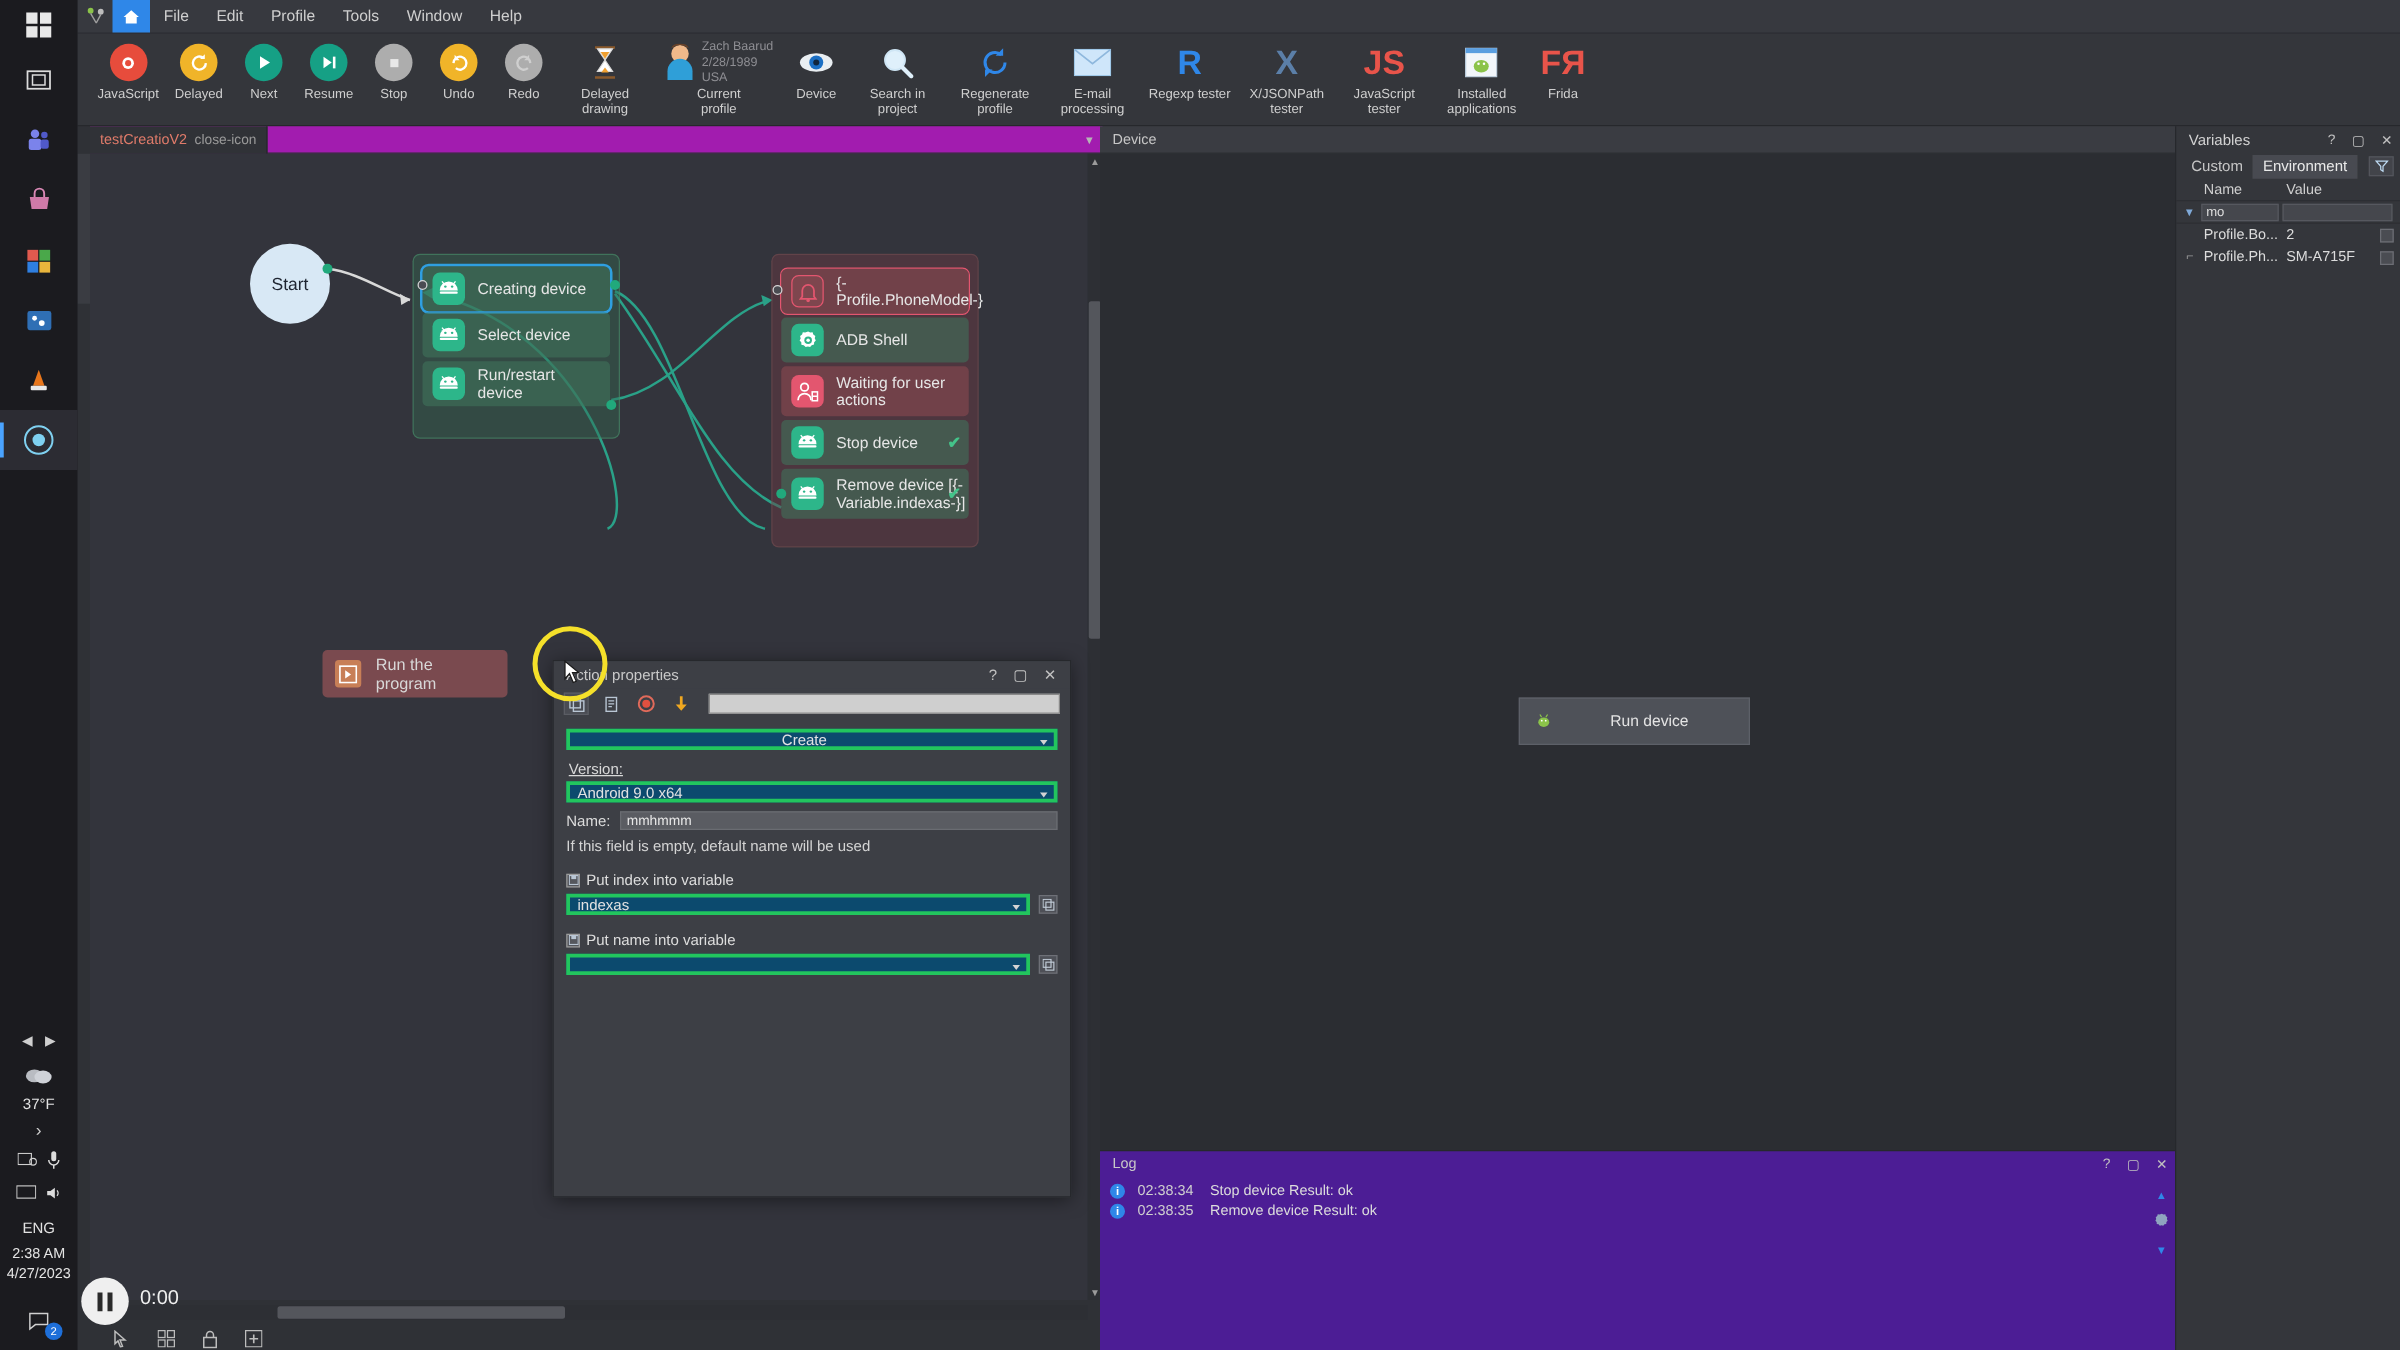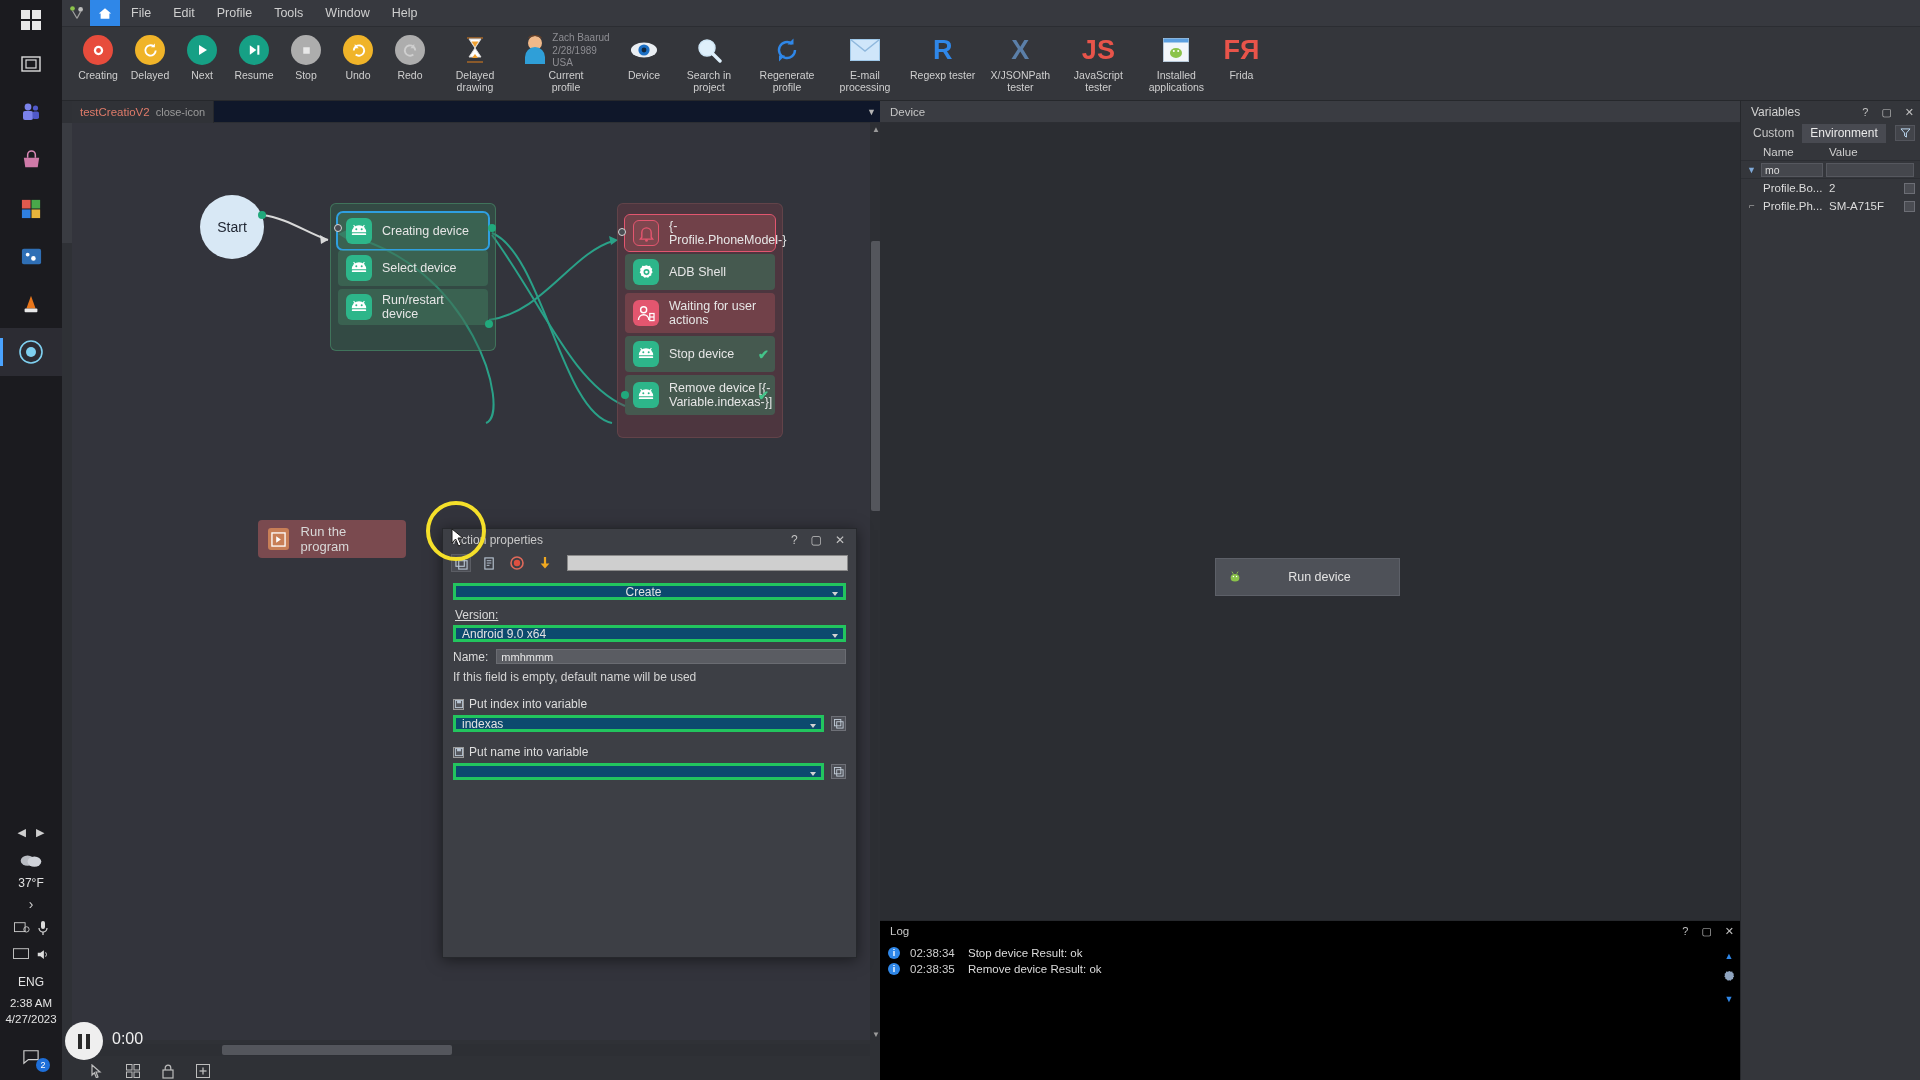--- a/index.html
+++ b/index.html
@@ -51,21 +51,21 @@
   .circ{width:30px;height:30px;border-radius:50%;display:flex;align-items:center;justify-content:center;}
   .prof-wrap{display:flex;align-items:flex-start;gap:4px;}
   .prof-meta{font-size:10px;color:#8e8e93;line-height:1.28;padding-top:2px;white-space:nowrap;}
   .big-letter{font-size:27px;font-weight:bold;line-height:30px;}
 
   
   #body{position:absolute;left:0;top:101px;right:0;bottom:0;}
 
   
   #canvaspane{position:absolute;left:10px;top:0;width:810px;bottom:0;}
-  #tabbar{height:22px;background:#0f172a;display:flex;align-items:center;position:relative;border-bottom:1px solid #2c2e33;}
+  #tabbar{height:22px;background:#a21caf;display:flex;align-items:center;position:relative;border-bottom:1px solid #2c2e33;}
   .tab{height:22px;display:flex;align-items:center;gap:6px;padding:0 8px;background:#303237;
     border-right:1px solid #26282c;font-size:11.5px;color:#e07b6a;cursor:pointer;}
   .tab .x{color:#9a9a9a;font-size:11px;}
   .tabcaret{position:absolute;right:6px;top:6px;color:#b5b5b5;font-size:9px;cursor:pointer;}
 
   #canvas{position:absolute;left:0;top:22px;right:0;bottom:40px;background:#33343c;overflow:hidden;}
   .vscroll{position:absolute;right:0;top:22px;bottom:40px;width:12px;background:#2d2f34;}
   .vscroll .thumb{position:absolute;left:1px;width:10px;background:#54565c;border-radius:2px;}
   .vtop,.vbot{position:absolute;left:0;width:12px;height:12px;color:#9b9b9b;font-size:8px;display:flex;align-items:center;justify-content:center;}
   .hscroll{position:absolute;left:0;right:12px;bottom:24px;height:12px;background:#2d2f34;}
@@ -121,21 +121,21 @@
 
   
   #devpane{position:absolute;left:818px;top:0;right:180px;bottom:0;}
   #devhdr{height:22px;background:#3a3c42;border-bottom:1px solid #2c2e33;display:flex;align-items:center;padding-left:10px;font-size:11.5px;color:#c6c6c6;}
   #devcanvas{position:absolute;left:0;top:22px;right:0;bottom:0;background:#2b2d32;}
   .runbox{position:absolute;left:335px;top:435px;width:185px;height:38px;background:#4e5158;border:1px solid #5d6068;
     display:flex;align-items:center;gap:10px;padding-left:12px;}
   .runbox .lb{flex:1;text-align:center;font-size:12.5px;color:#e4e4e4;padding-right:12px;}
 
   
-  #log{position:absolute;left:818px;bottom:0;right:180px;height:160px;background:#000000;border-top:1px solid #26282c;z-index:20;}
+  #log{position:absolute;left:818px;bottom:0;right:180px;height:160px;background:#4c1d95;border-top:1px solid #26282c;z-index:20;}
   #loghdr{height:20px;display:flex;align-items:center;padding:0 6px 0 10px;font-size:11.5px;color:#c8c8c8;}
   #loghdr .t{flex:1;}
   #loghdr .btns{display:flex;gap:13px;color:#c0c0c0;font-size:11px;}
   #loghdr .btns span{cursor:pointer;}
   .logrow{display:flex;align-items:center;gap:10px;height:16px;padding-left:8px;font-size:11.5px;color:#dcdcdc;}
   .loginfo{width:12px;height:12px;border-radius:50%;background:#2f87e8;color:#fff;font-size:9px;
     display:flex;align-items:center;justify-content:center;font-weight:bold;}
   .logtime{color:#cfcfcf;width:48px;}
   .logside{position:absolute;right:0;top:20px;bottom:0;width:22px;display:flex;flex-direction:column;align-items:center;gap:9px;padding-top:10px;}
 
@@ -313,21 +313,21 @@
 
     <div class="tool">
       <div class="ic">
         <div class="circ" style="background:#e74c3c">
             <svg width="13" height="13" viewBox="0 0 14 14">
               <circle cx="7" cy="7" r="5" fill="#fff"></circle>
               <circle cx="7" cy="7" r="2.6" fill="#e74c3c"></circle>
             </svg>
           </div>
       </div>
-      <div class="lb">Creating</div>
+      <div class="lb">JavaScript</div>
     </div>
 
     <div class="tool">
       <div class="ic">
         <div class="circ" style="background:#f0b429">
             <svg width="17" height="17" viewBox="0 0 18 18">
               <path d="M14.5 9a5.5 5.5 0 11-2-4.3" fill="none" stroke="#fff" stroke-width="2"></path>
               <path d="M13.6 1.5v4h-4z" fill="#fff"></path>
             </svg>
           </div>

